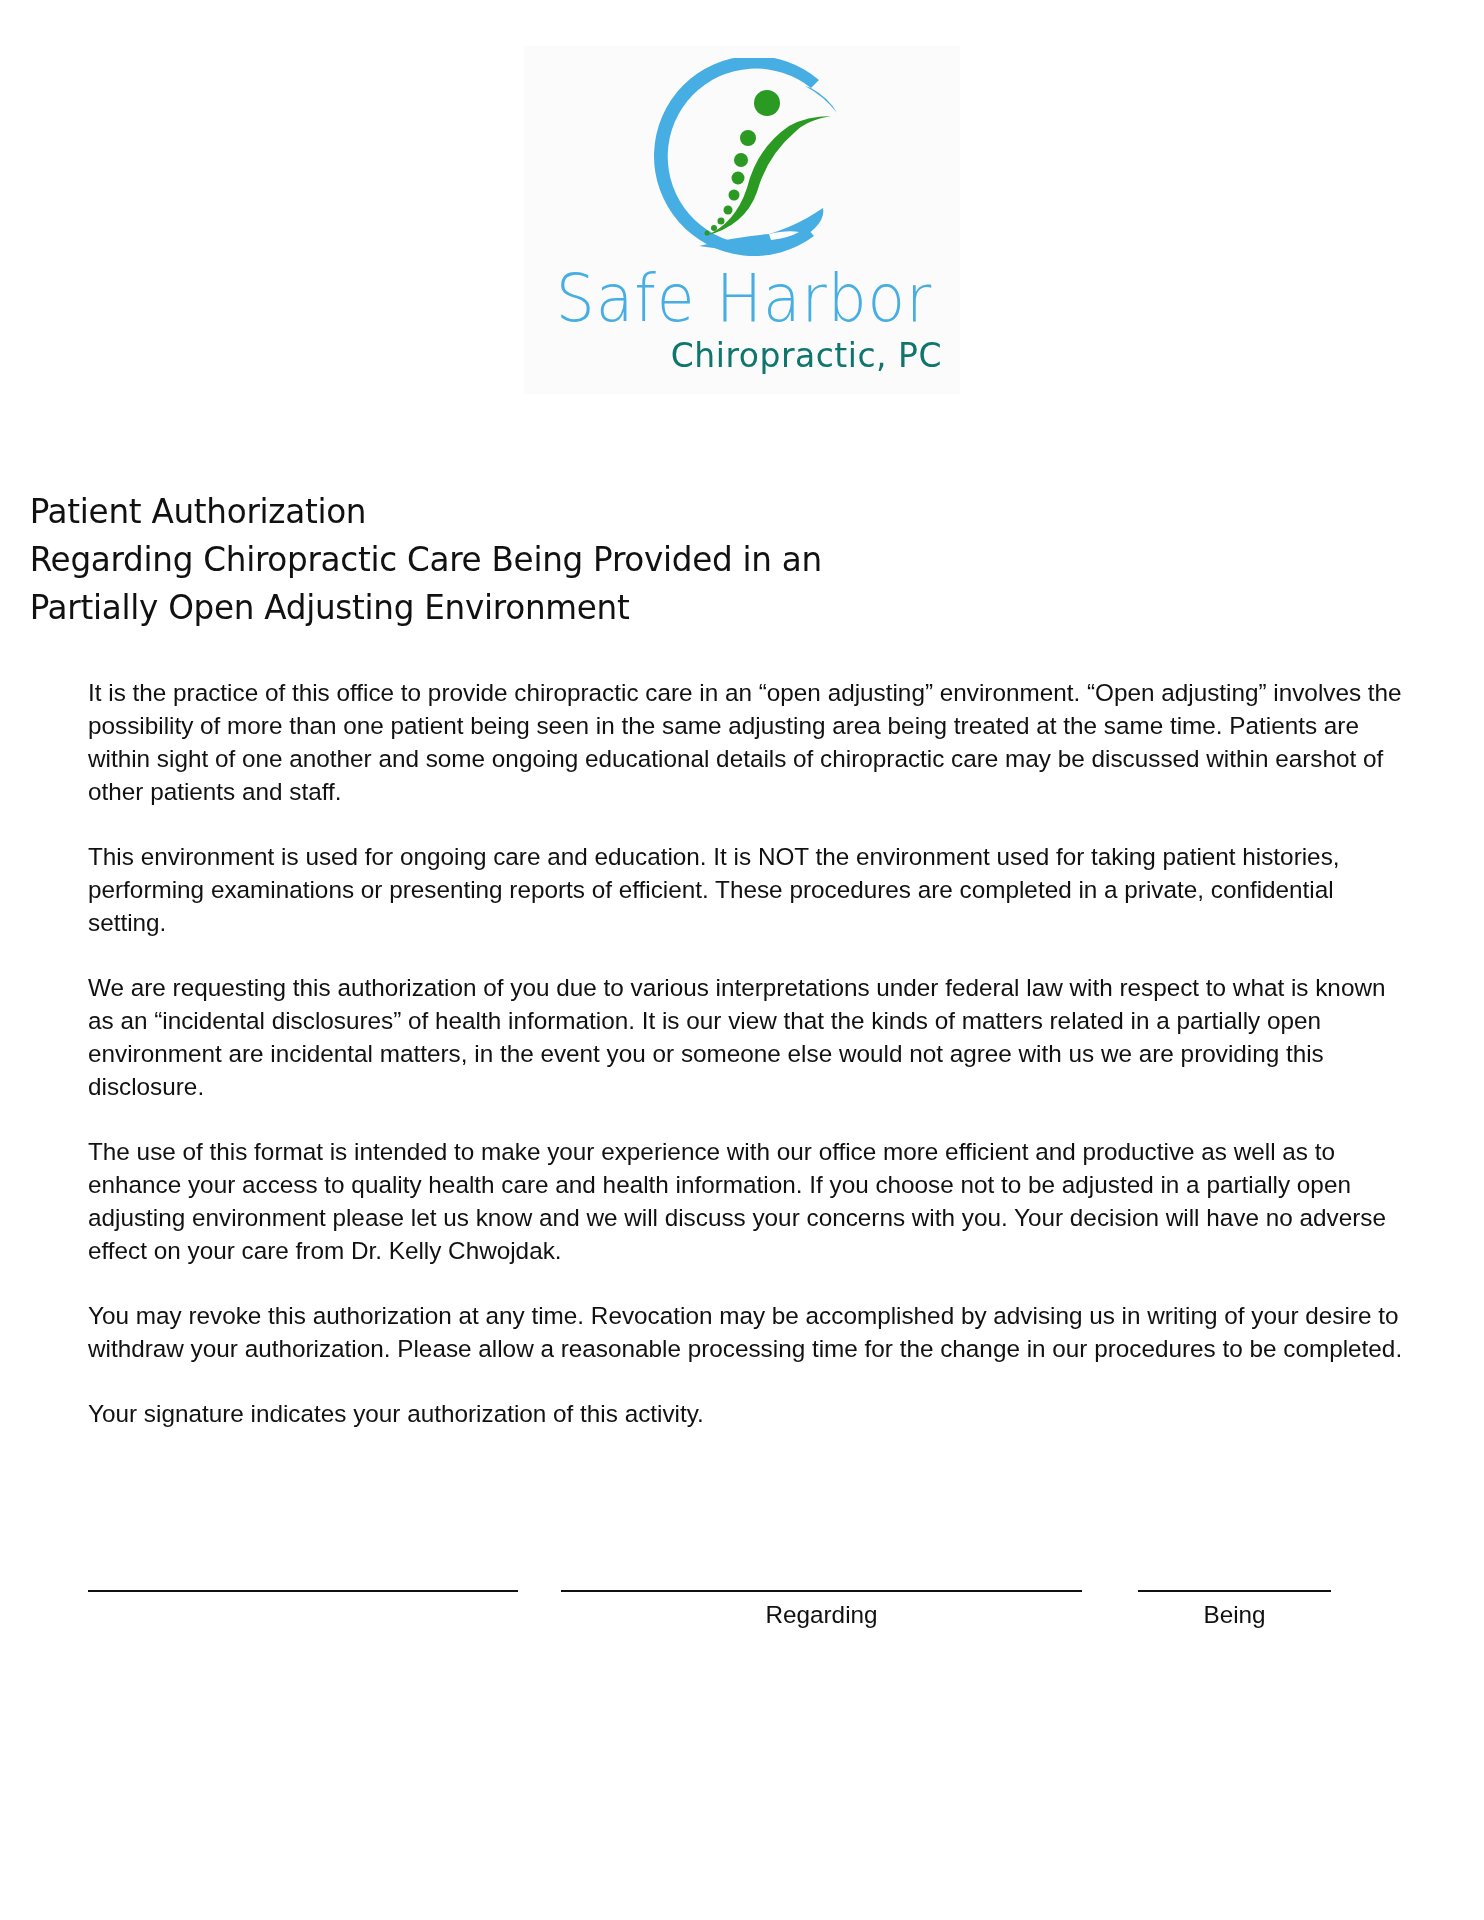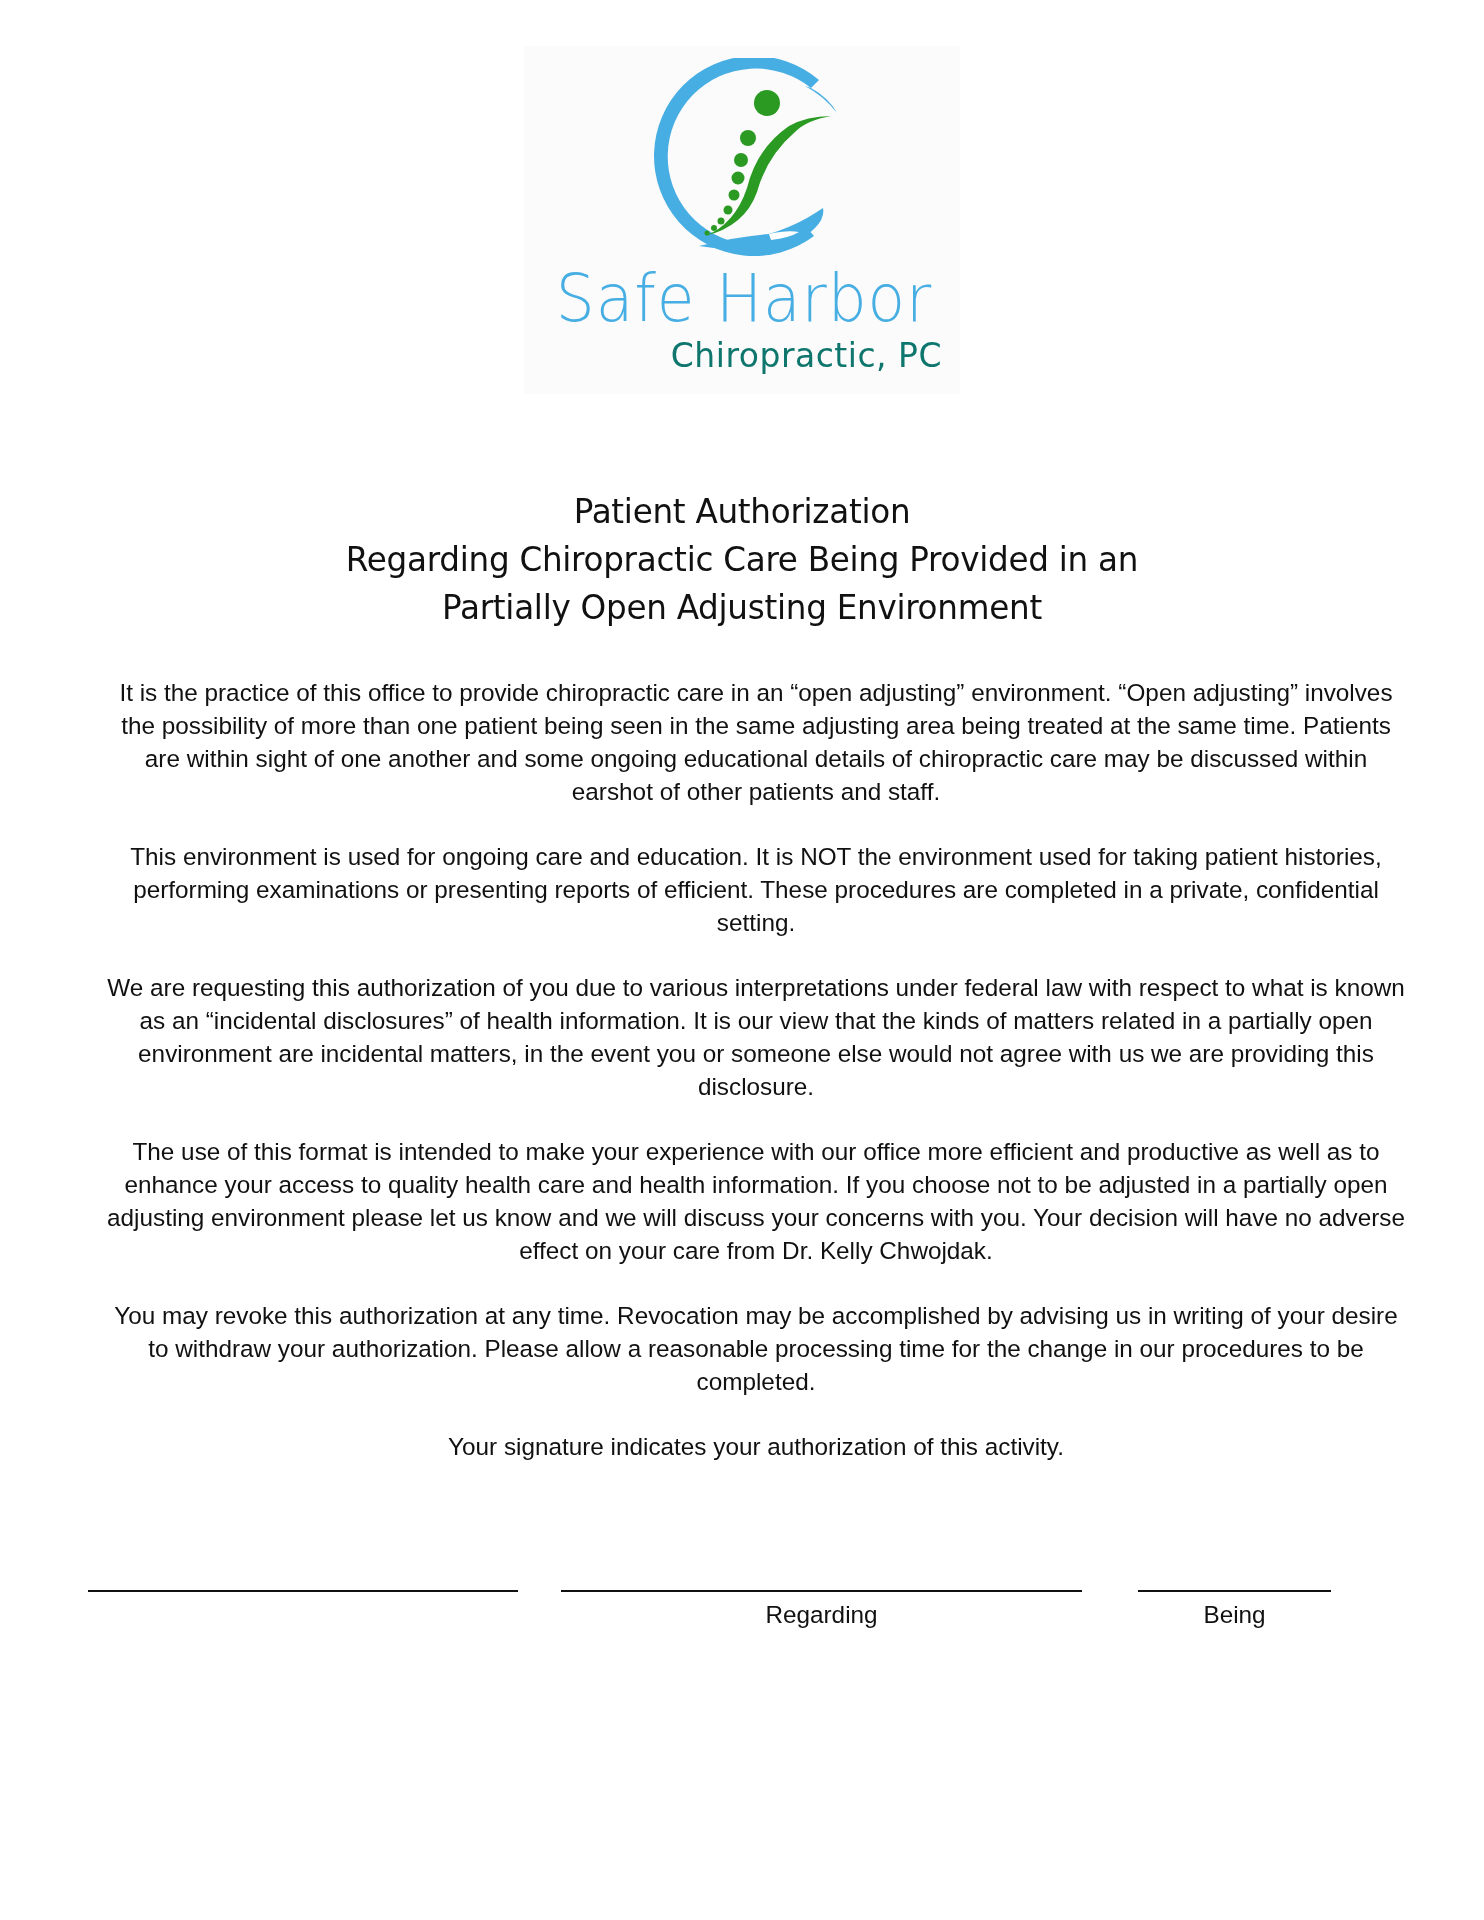--- a/index.html
+++ b/index.html
@@ -53,39 +53,38 @@
       font-size: 33px;
       color: #0f766e;
       line-height: 44px;
       letter-spacing: 0.5px;
     }
     .title {
       position: absolute;
       left: 0;
       top: 487px;
       width: 1484px;
-      text-align: center;
+      text-align: left;
       font-family: "DejaVu Sans", sans-serif;
       font-size: 34px;
       line-height: 48px;
       color: #111111;
       letter-spacing: -0.3px;
     }
     .title div { transform: scaleX(0.96); }
     .body {
       position: absolute;
       left: 88px;
       top: 676px;
       width: 1320px;
       font-size: 24.3px;
       line-height: 33px;
     }
     .body p {
-      margin: 0 0 32px 16px;
-      text-align: center;
+      margin: 0 0 32px 0;
     }
     .sig-row {
       position: absolute;
       top: 1572px;
       left: 0;
       width: 1484px;
       height: 70px;
     }
     .sig-col {
       position: absolute;

